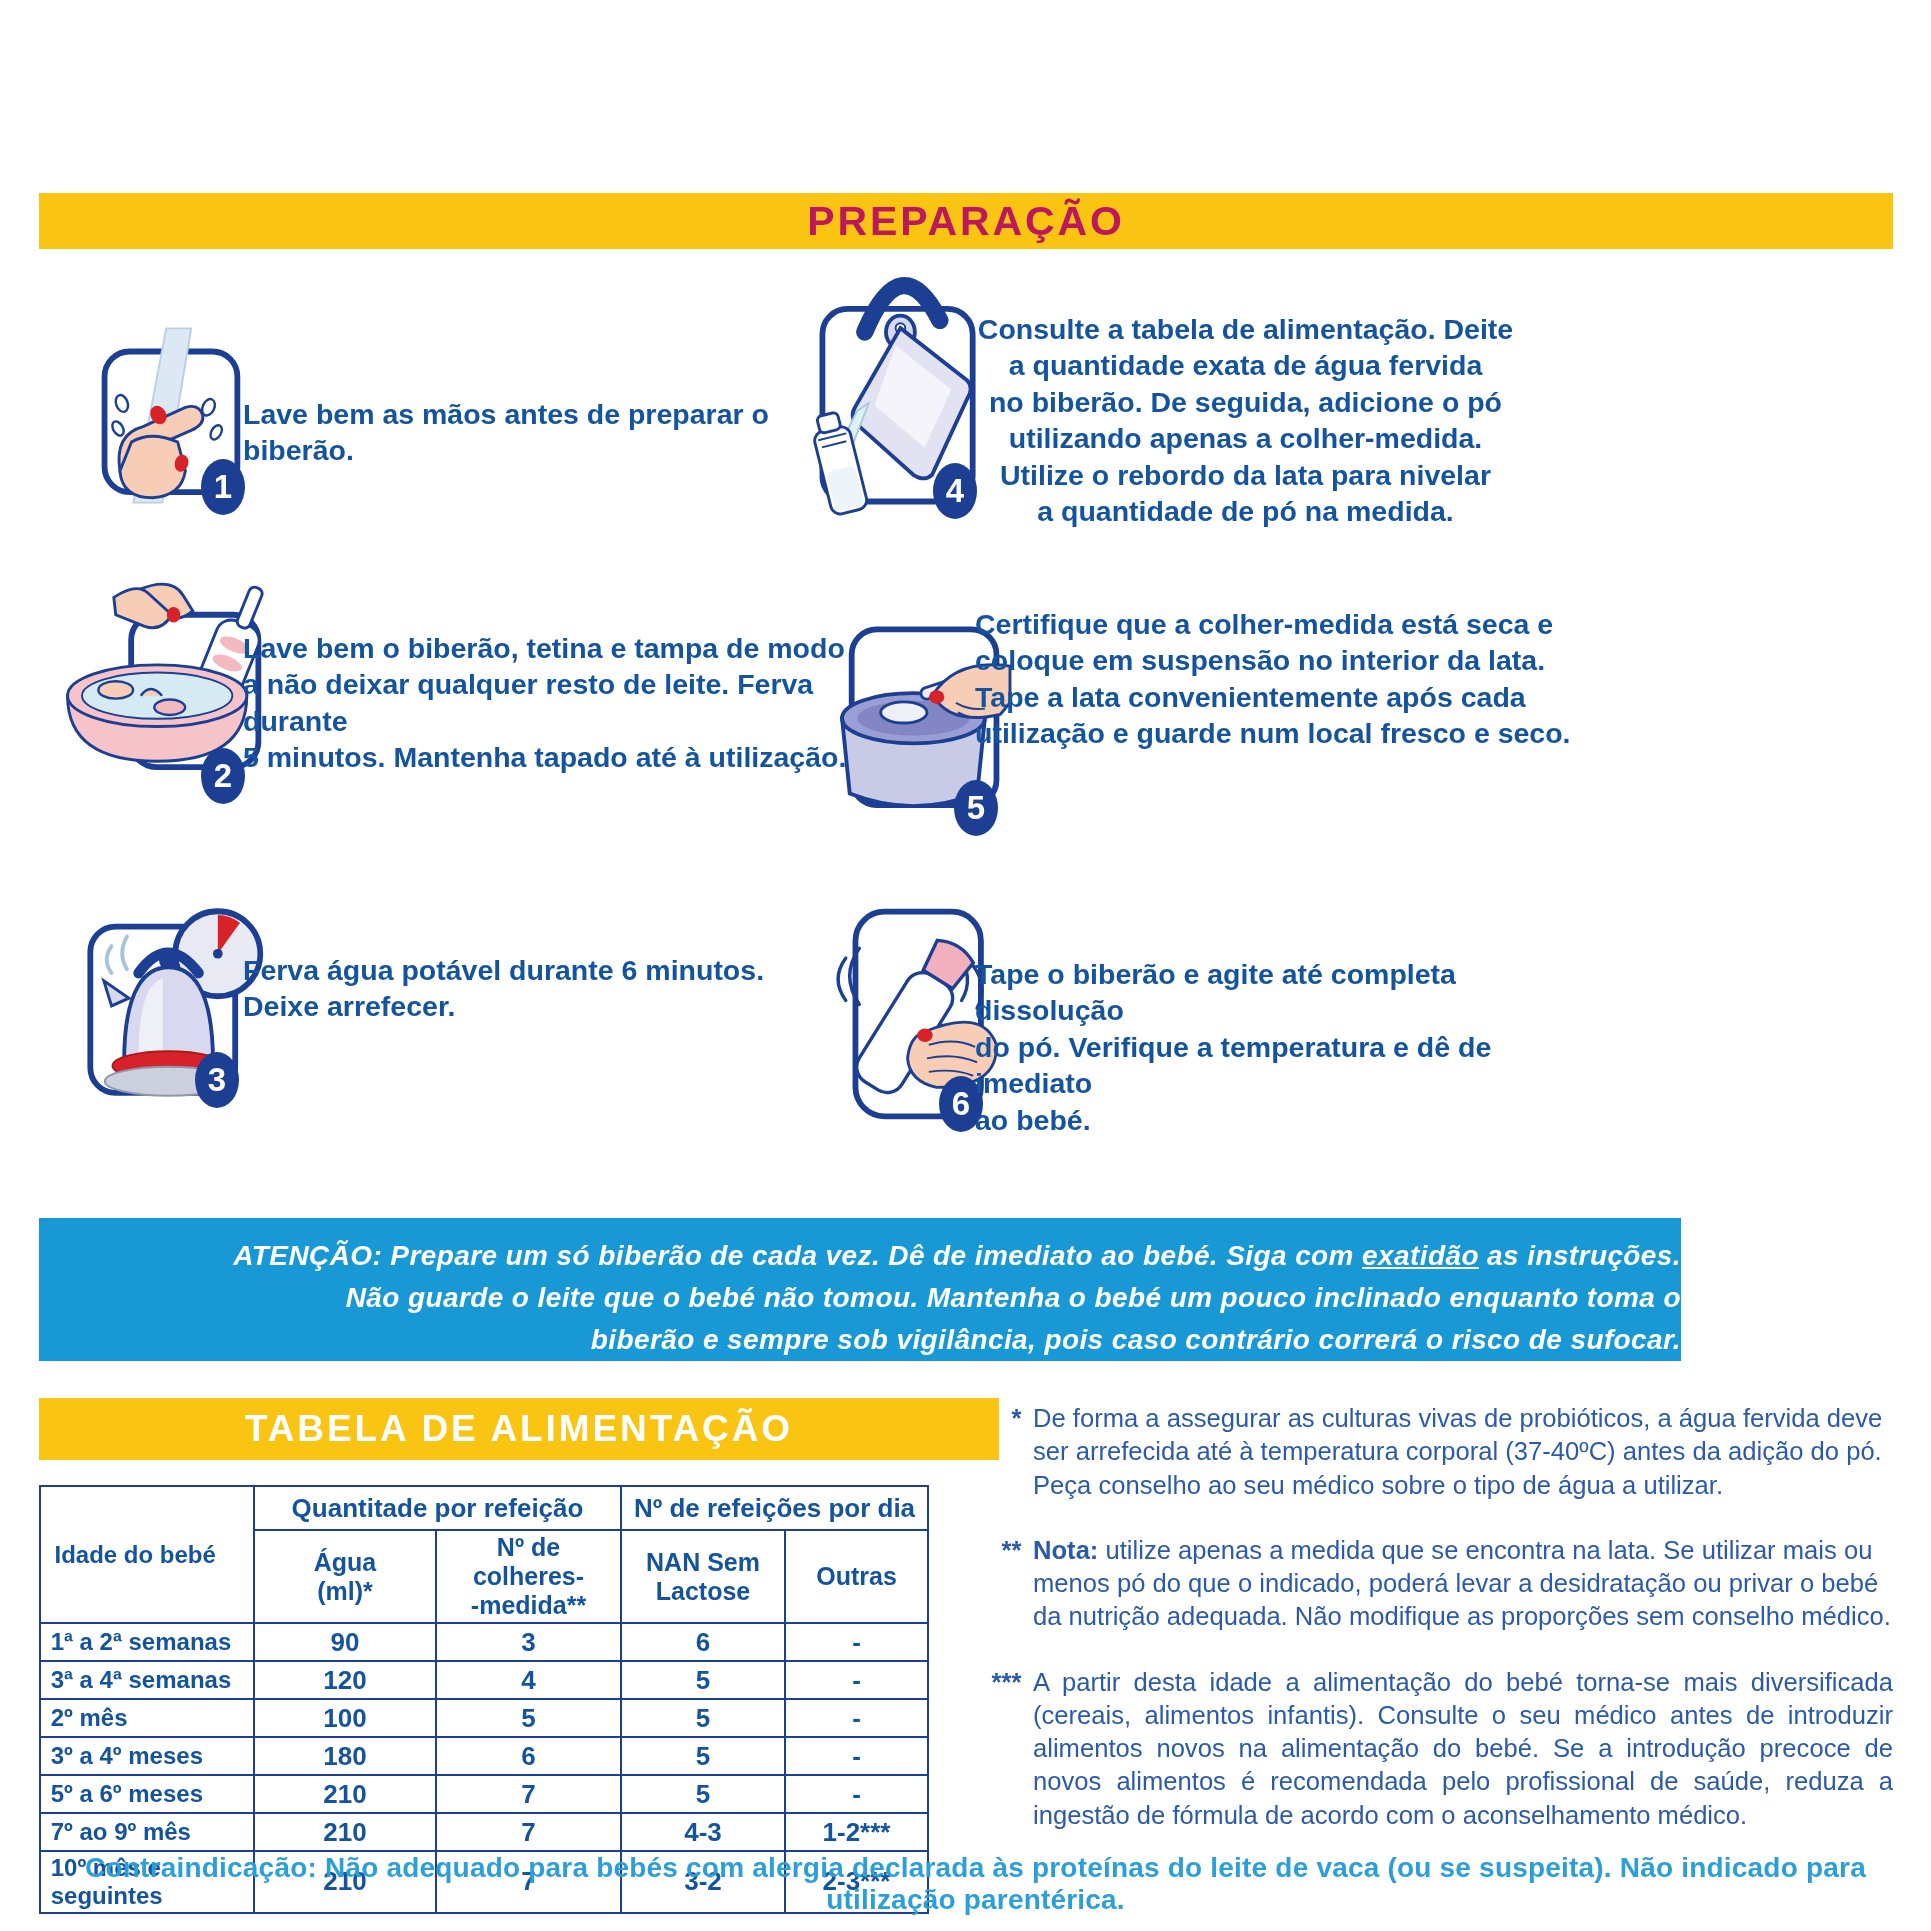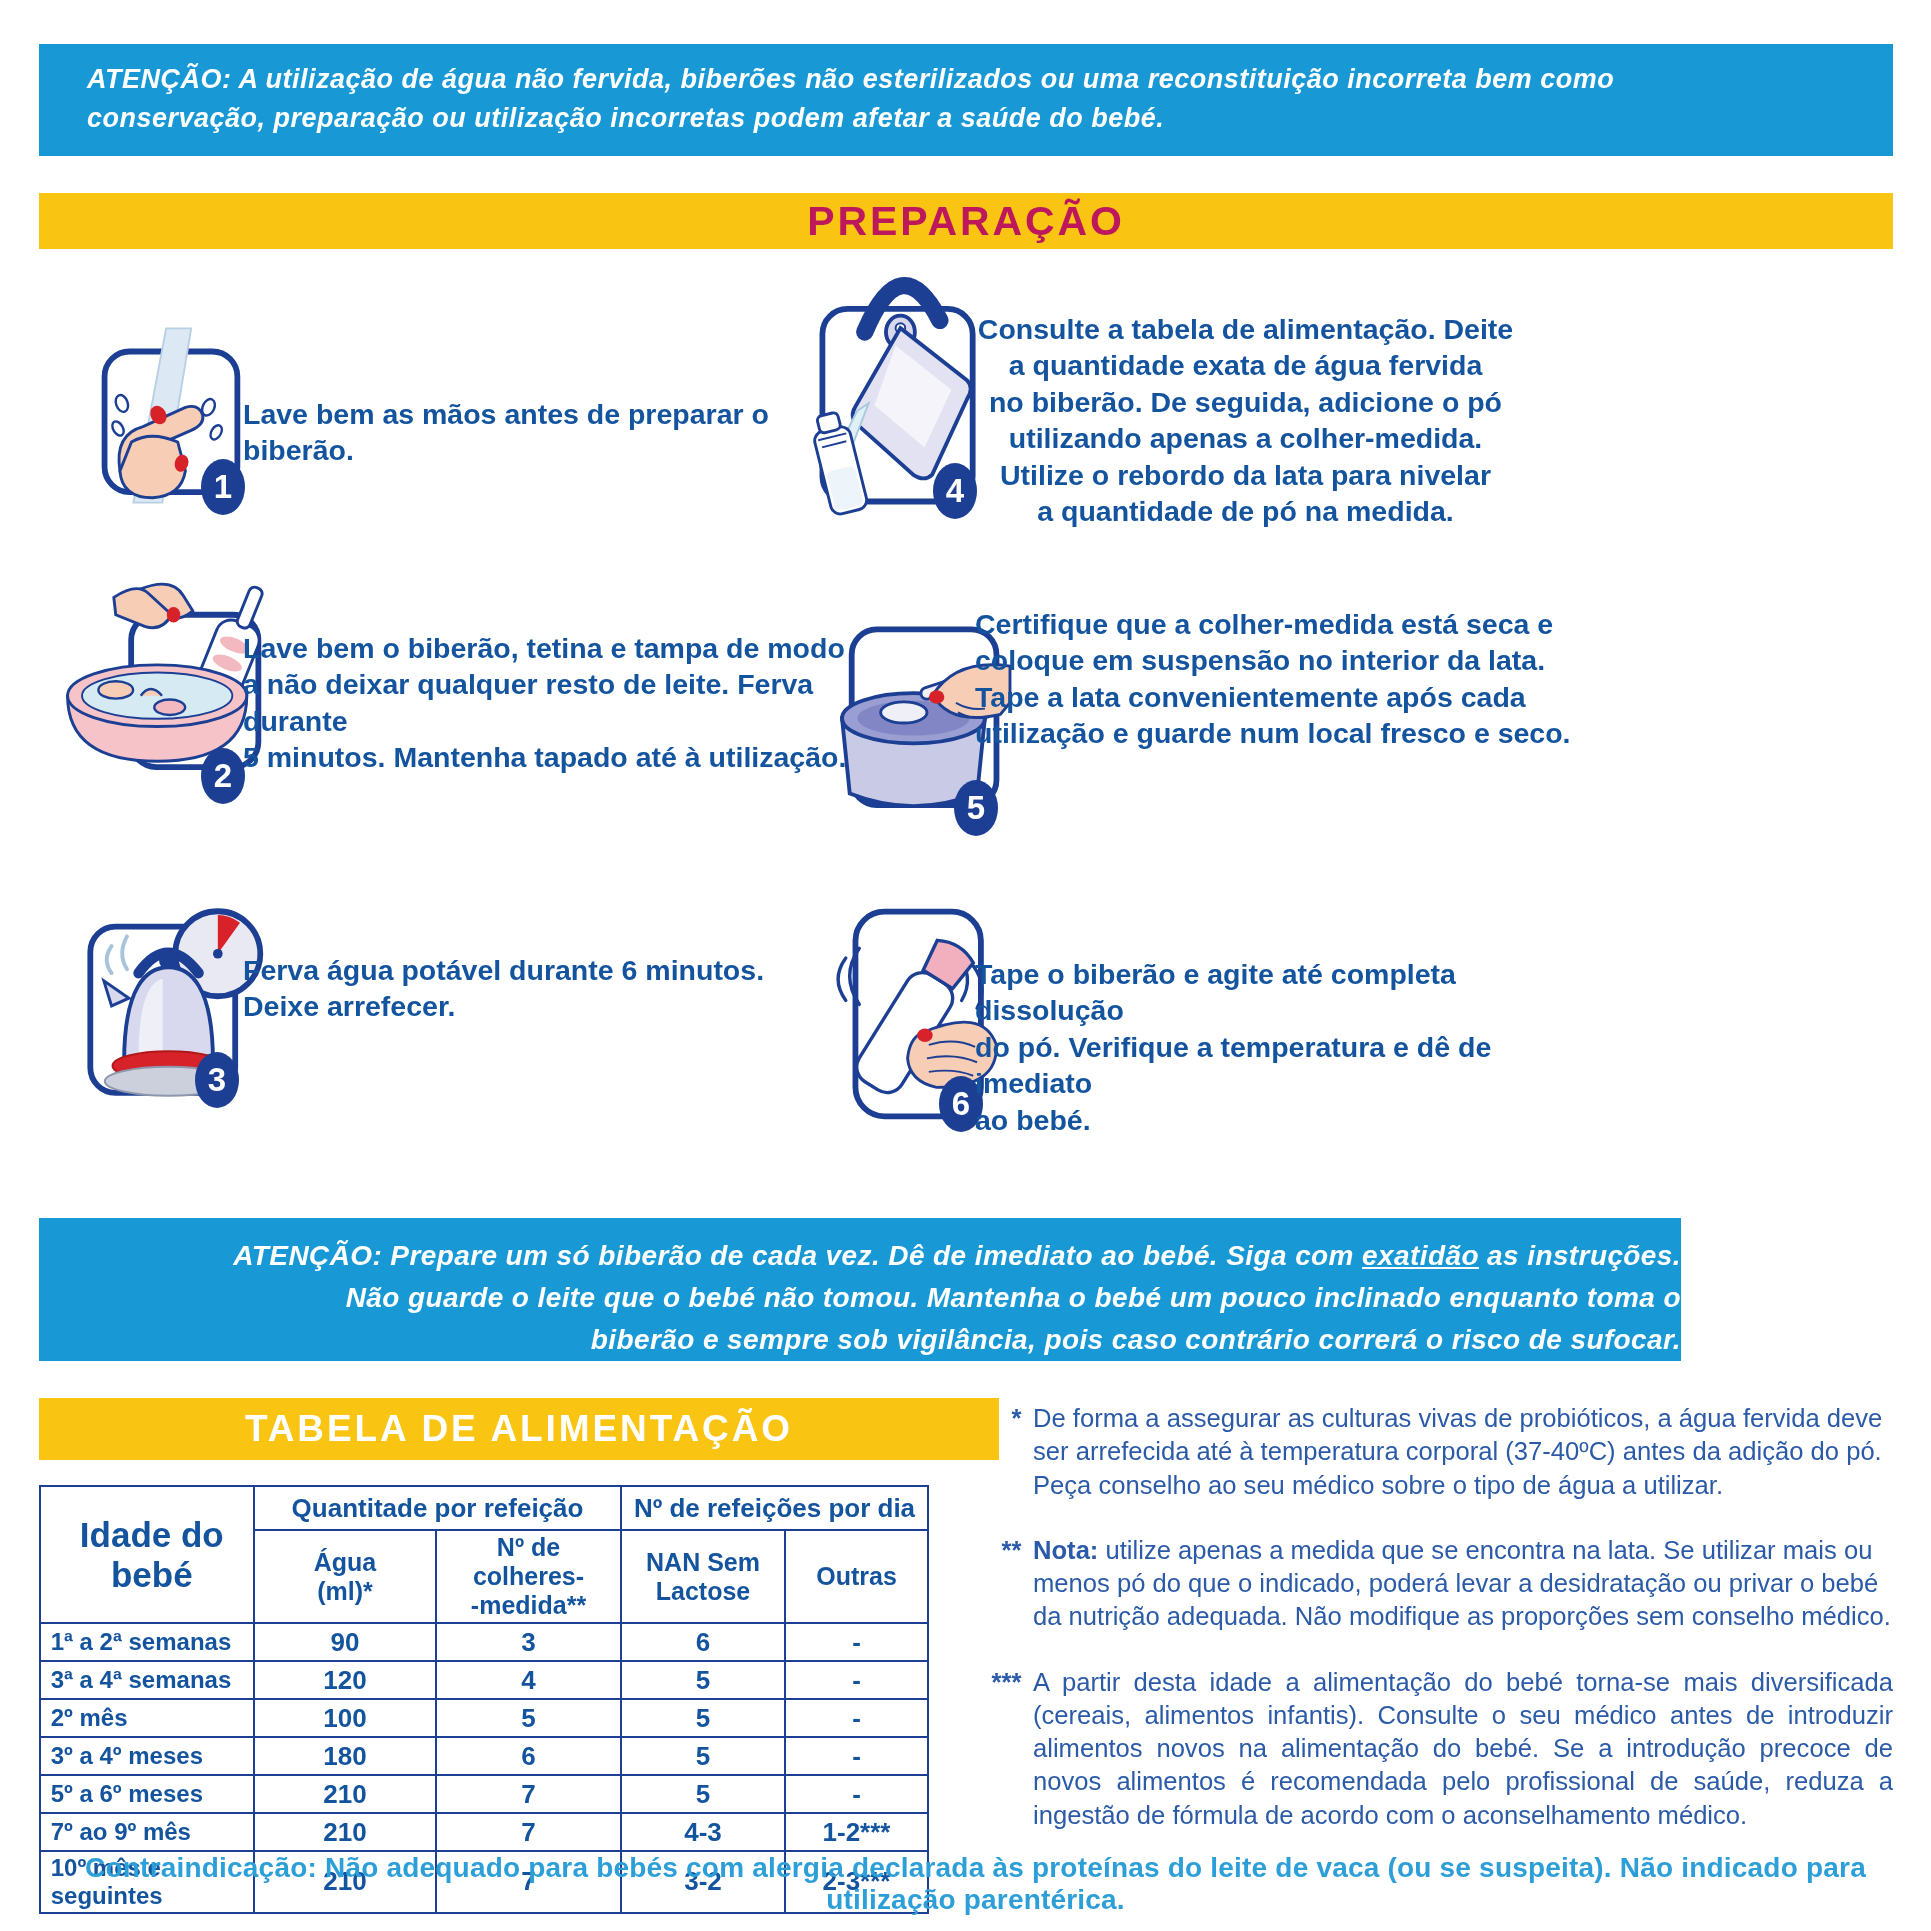--- a/index.html
+++ b/index.html
@@ -57,21 +57,21 @@
   table.feed {
     position:absolute; left:39px; top:1485px; width:888px;
     border-collapse:collapse; table-layout:fixed;
   }
   table.feed th, table.feed td {
     border:2.9px solid #1C3F94; color:#14549E; font-weight:bold;
     text-align:center; vertical-align:middle; padding:1.9px 3.9px;
   }
   table.feed .h-group { height:44px; font-size:26px; }
   table.feed .h-col   { height:93px; font-size:25px; line-height:1.15; }
-  table.feed .age-h   { font-size:35px; text-align:center; padding-left:13.5px;border-radius:15px; }
+  table.feed .age-h   { font-size:24px; text-align:left; padding-left:13.5px;border-radius:15px; }
   table.feed td       { height:38px; font-size:26px; }
   table.feed td.age   { font-size:24px; text-align:left; padding-left:9.7px; }
 
   
   .footnotes {
     position:absolute; left:987px; top:1402px; width:906px;
     color:#2A5AA8; font-size:25.6px; line-height:1.3;
   }
   .footnote { display:flex; margin-bottom:32px; }
   .fn-marker { width:46px; min-width:46px; text-align:right; padding-right:11.6px; font-weight:bold; }
@@ -85,22 +85,20 @@
     text-align:center; color:#2D9FD8; font-size:28px; font-weight:bold;
     letter-spacing:0.2px;
     padding-left:19px;
   }
 </style>
 </head>
 <body>
 
 <div id="page">
 
-  <div class="banner-top preline">ATENÇÃO: A utilização de água não fervida, biberões não esterilizados ou uma reconstituição incorreta bem como
-conservação, preparação ou utilização incorretas podem afetar a saúde do bebé.</div>
 
   <div class="bar-preparacao">
     <div class="bar-title">PREPARAÇÃO</div>
   </div>
 
   <div class="step-icon" style="left:93px; top:326px;">
     <svg width="154" height="179" viewBox="0 0 160 185">
       <rect x="12" y="26" width="138" height="146" rx="26" fill="#fff" stroke="#1C3F94" stroke-width="6"></rect>
       <polygon points="76,2 102,2 72,183 42,183" fill="#DCE9F5" stroke="#B9D0E4" stroke-width="2"></polygon>
       <ellipse cx="30" cy="80" rx="6" ry="9" fill="#fff" stroke="#1C3F94" stroke-width="2.5" transform="rotate(-20 30 80)"></ellipse>

